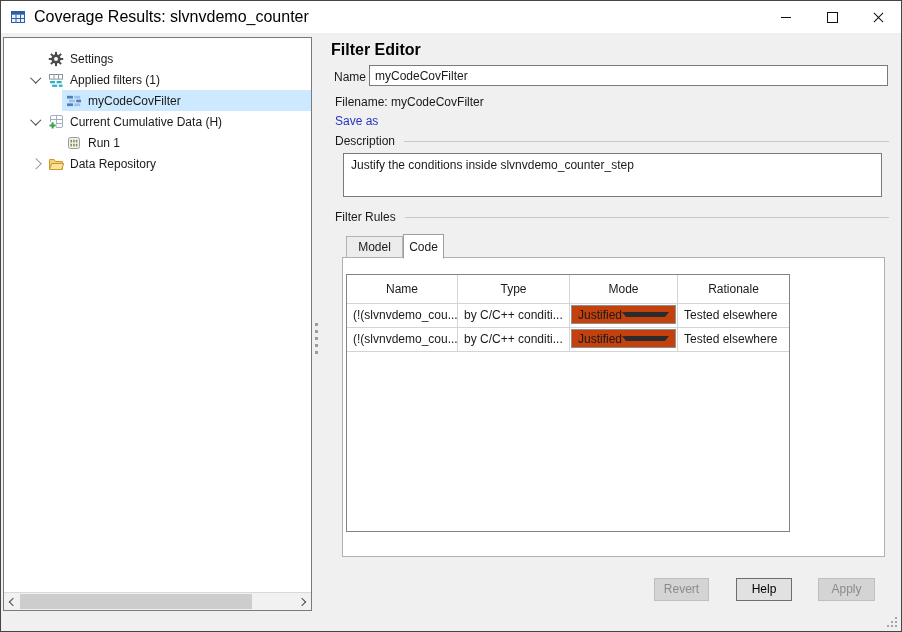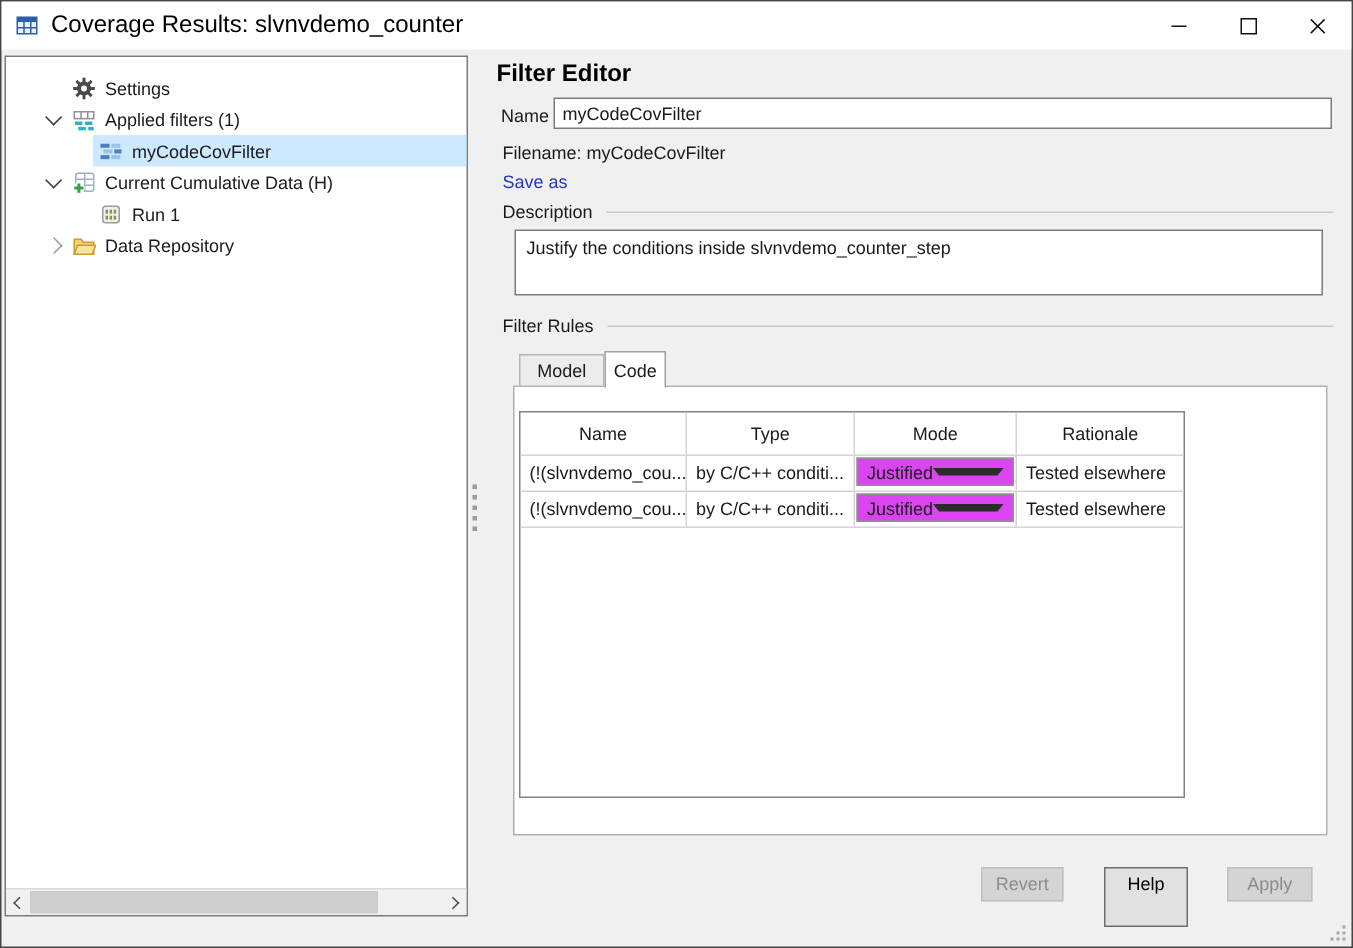--- a/index.html
+++ b/index.html
@@ -58,29 +58,29 @@
   .ftable{position:absolute;left:345px;top:273px;width:444px;height:258px;background:#fff;border:1px solid #7d848c;box-sizing:border-box;z-index:2;}
   .trow{display:flex;border-bottom:1px solid #d4d4d4;}
   .trow.head{height:28px;}
   .trow.body{height:23px;}
   .c{box-sizing:border-box;border-right:1px solid #d4d4d4;overflow:hidden;white-space:nowrap;}
   .c:last-child{border-right:none;}
   .c1{width:111px;} .c2{width:112px;} .c3{width:108px;} .c4{flex:1;}
   .head .c{display:flex;align-items:center;justify-content:center;}
   .body .c{line-height:22px;padding-left:6px;}
   .body .c3{padding:0;}
-  .dropdown{margin:1px;height:19px;background:#d946ef;border:1px solid #8f8f8f;box-sizing:border-box;display:flex;align-items:center;padding:0 6px;cursor:default;}
+  .dropdown{margin:1px;height:19px;background:#c2410c;border:1px solid #8f8f8f;box-sizing:border-box;display:flex;align-items:center;padding:0 6px;cursor:default;}
   .dropdown span{flex:1;}
   .caret{width:0;height:0;border-left:4px solid transparent;border-right:4px solid transparent;border-top:5px solid #2b2b2b;flex:0 0 auto;}
   
   .btn{position:absolute;box-sizing:border-box;background:#e1e1e1;border:1px solid #adadad;font-family:"Liberation Sans",sans-serif;font-size:12px;color:#000;text-align:center;cursor:default;}
   .btn.disabled{background:#d4d4d4;border-color:#bfbfbf;color:#8b8b8b;}
   .btn-remove{left:800px;top:382px;width:71px;height:22px;line-height:20px;}
   .btn-revert{left:653px;top:577px;width:55px;height:23px;line-height:21px;}
-  .btn-help{left:735px;top:577px;width:56px;height:40px;line-height:21px;border-color:#6e6e6e;}
+  .btn-help{left:735px;top:577px;width:56px;height:23px;line-height:21px;border-color:#6e6e6e;}
   .btn-apply{left:817px;top:577px;width:57px;height:23px;line-height:21px;}
   
   .grip{position:absolute;right:4px;bottom:4px;width:12px;height:12px;}
   .grip i{position:absolute;width:2px;height:2px;background:#a6a6a6;}
 </style>
 </head>
 <body>
 
 <div class="window">
 

